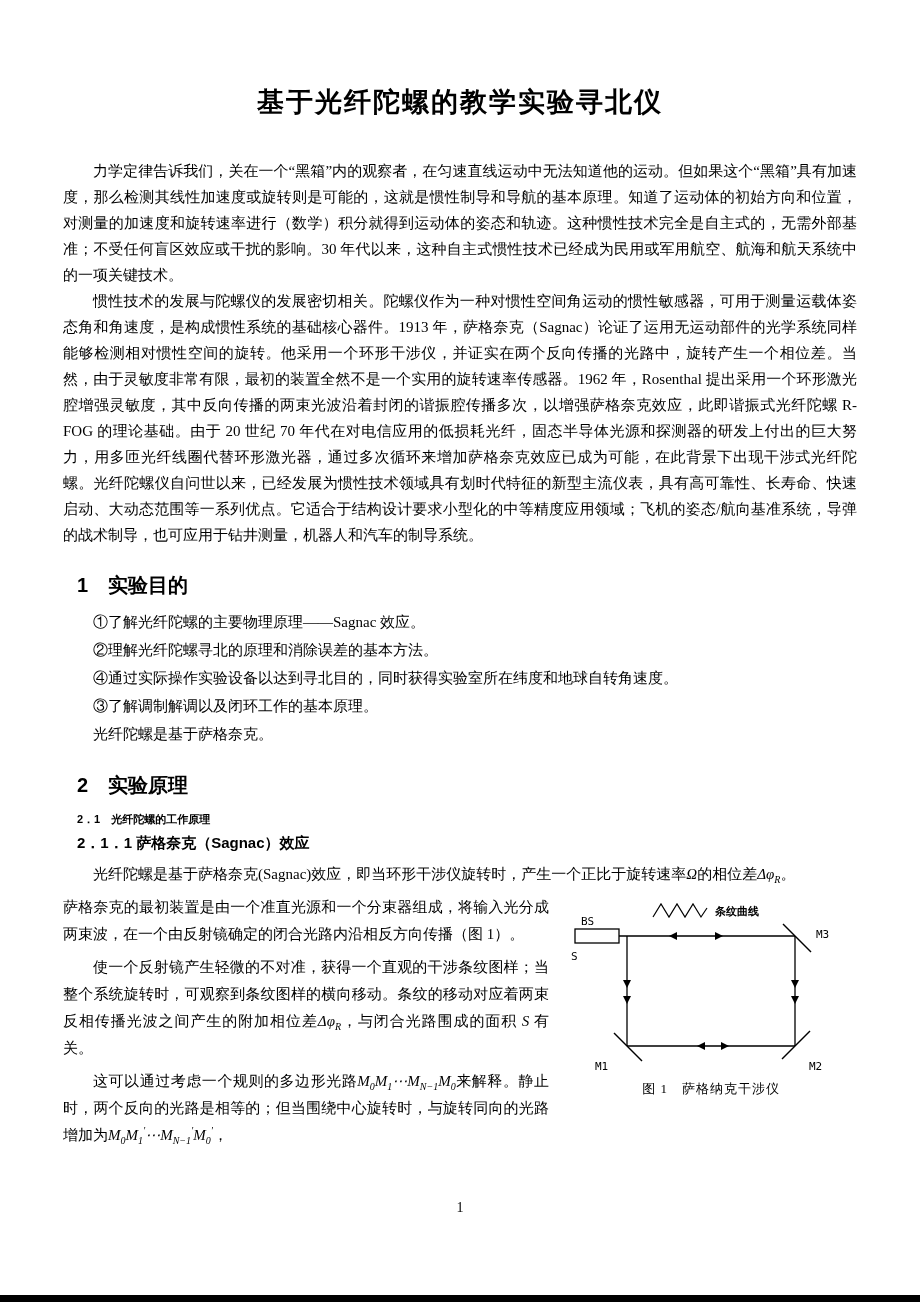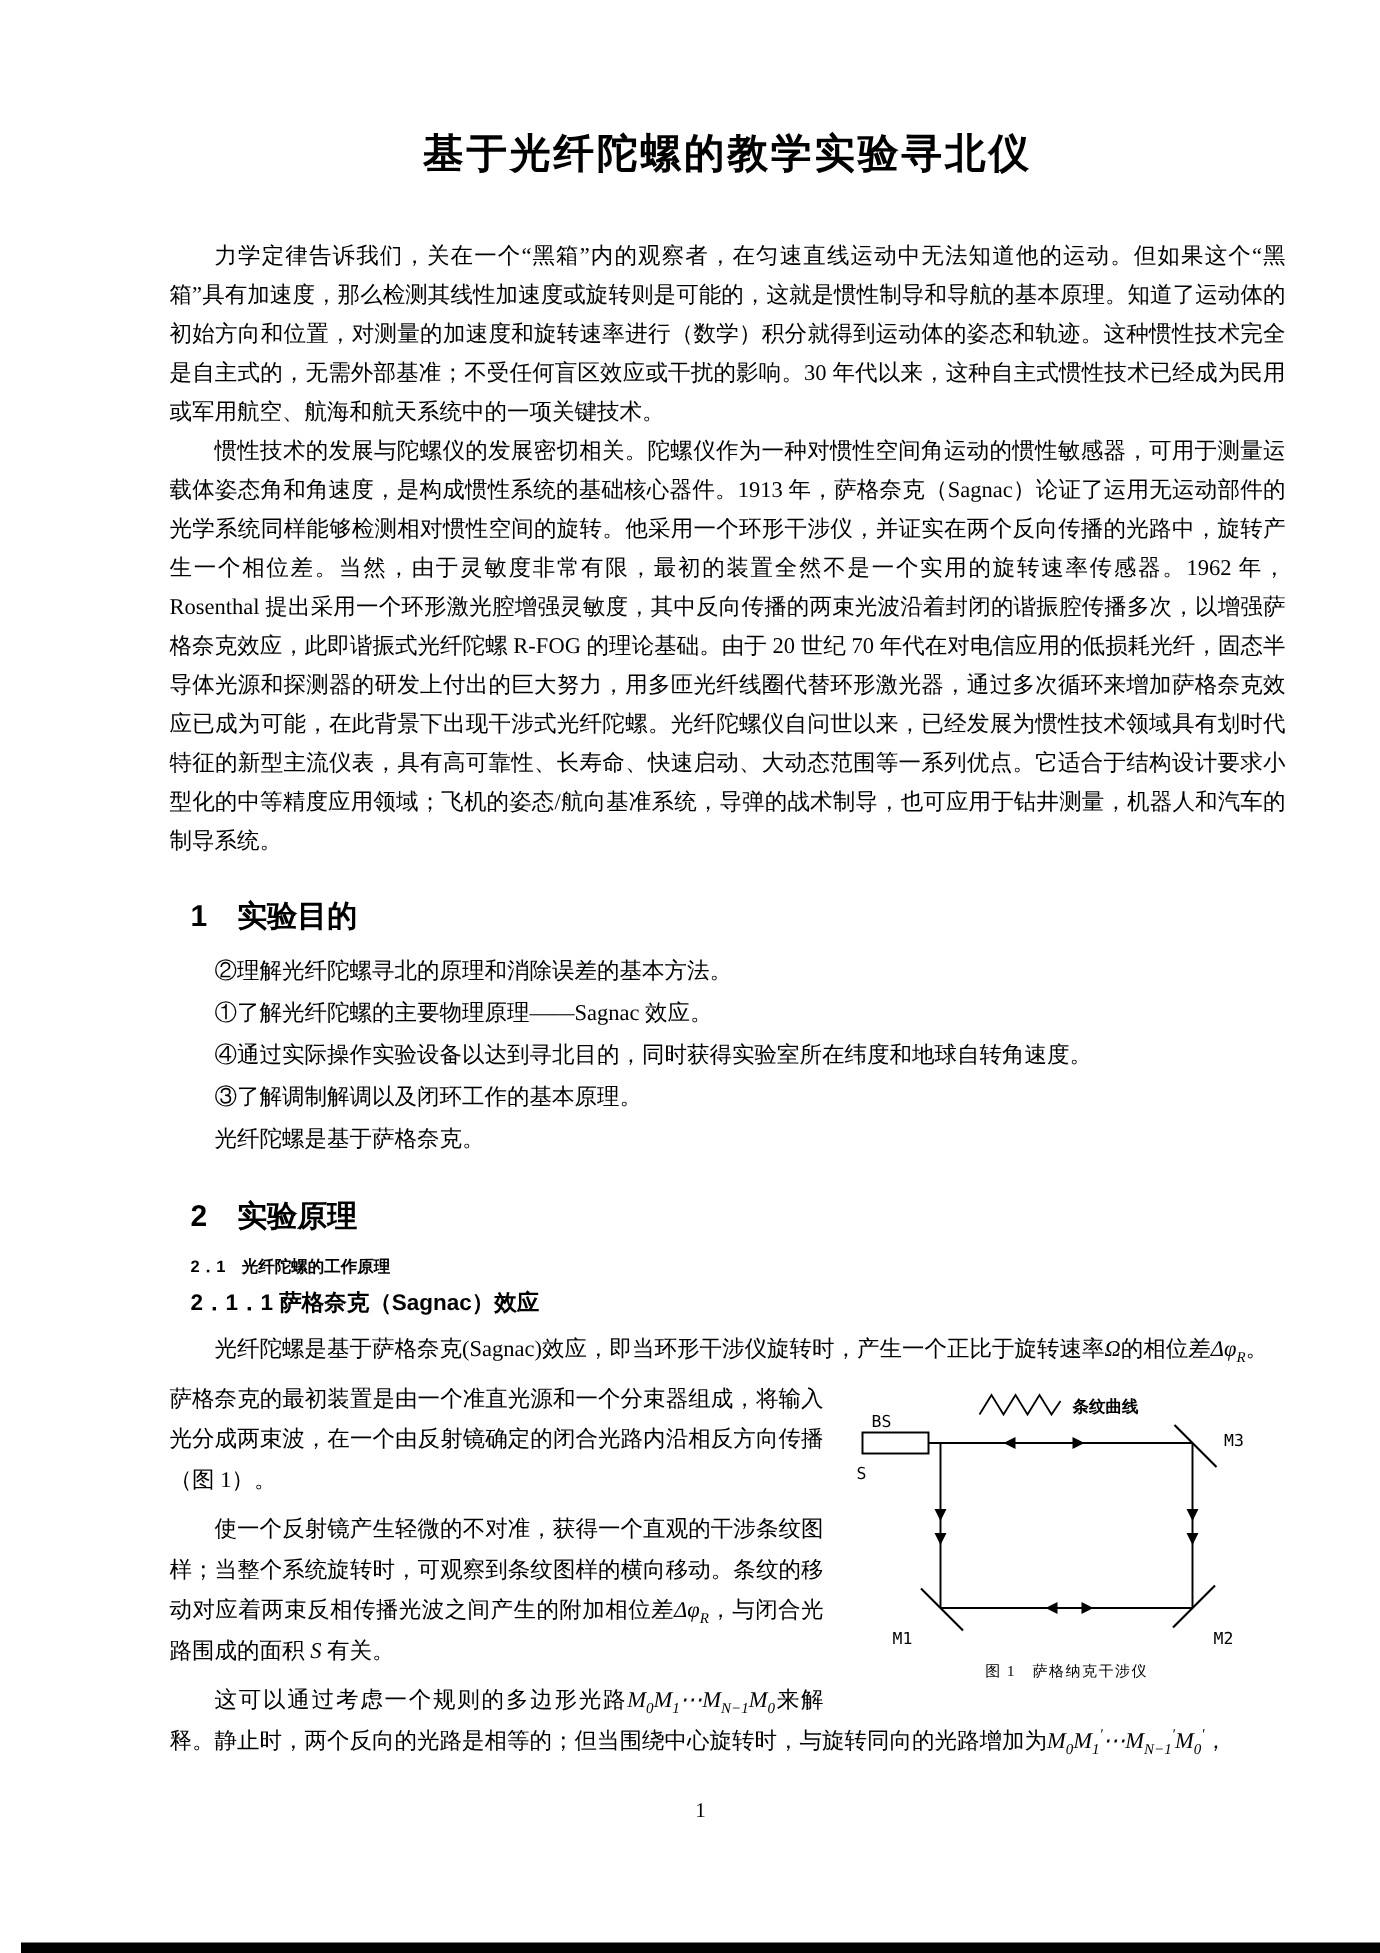--- a/index.html
+++ b/index.html
@@ -1,21 +1,21 @@
 <!DOCTYPE html>
 <html><head>
 <meta charset="utf-8">
 <style>
   * { margin:0; padding:0; box-sizing:border-box; }
   html,body { background:#ffffff; }
   body {
     width:920px; height:1302px; position:relative; overflow:hidden;
     font-family:"Liberation Serif","DejaVu Serif",serif; color:#000;
   }
-  .page { padding:84px 63px 0 99px; position:relative; height:100%;margin-left:14px; }
+  .page { padding:84px 63px 0 63px; position:relative; height:100%; }
   .doc-title {
     text-align:center; font-size:27px; font-weight:bold; letter-spacing:2px;
     font-family:"Liberation Serif","DejaVu Serif",serif;
   }
   .body-text { font-size:15px; line-height:26px; text-align:justify; }
   p.indent { text-indent:2em; }
   p.noindent { text-indent:0; }
   .intro { margin-top:38px; }
   .sec-heading {
     font-family:"Liberation Sans","DejaVu Sans",sans-serif;
@@ -31,21 +31,21 @@
     font-weight:bold; font-size:15px; line-height:22px; margin:2px 0 0 14px;
   }
   .obj-list p { line-height:28px; text-indent:2em; }
   .sagnac-intro { margin-top:6px; line-height:28px; }
   .wrap-region { margin-top:4px; }
   .wrap-region p { margin-top:6px; line-height:27px; }
   .figure-float {
     float:right; width:292px; margin:2px 0 6px 16px; text-align:center;
   }
   .figure-float svg { display:block; }
-  .figure-float figcaption { font-size:10px; margin-top:5px; letter-spacing:1px; }
+  .figure-float figcaption { font-size:13px; margin-top:5px; letter-spacing:1px; }
   .math { font-style:italic; font-family:"Liberation Serif","DejaVu Serif",serif; }
   sub.math-sub { font-size:10px; font-style:italic; line-height:1; }
   sup.math-sup { font-size:10px; font-style:italic; line-height:1; }
   .page-number {
     position:absolute; left:0; right:0; top:1200px; text-align:center;
     font-size:14px;
   }
   .bottom-edge {
     position:absolute; left:0; right:0; bottom:0; height:7px; background:#000;
   }
@@ -60,22 +60,22 @@
   <h1 class="doc-title">基于光纤陀螺的教学实验寻北仪</h1>
 
   <div class="body-text intro">
     <p class="indent">力学定律告诉我们，关在一个“黑箱”内的观察者，在匀速直线运动中无法知道他的运动。但如果这个“黑箱”具有加速度，那么检测其线性加速度或旋转则是可能的，这就是惯性制导和导航的基本原理。知道了运动体的初始方向和位置，对测量的加速度和旋转速率进行（数学）积分就得到运动体的姿态和轨迹。这种惯性技术完全是自主式的，无需外部基准；不受任何盲区效应或干扰的影响。30 年代以来，这种自主式惯性技术已经成为民用或军用航空、航海和航天系统中的一项关键技术。</p>
     <p class="indent">惯性技术的发展与陀螺仪的发展密切相关。陀螺仪作为一种对惯性空间角运动的惯性敏感器，可用于测量运载体姿态角和角速度，是构成惯性系统的基础核心器件。1913 年，萨格奈克（Sagnac）论证了运用无运动部件的光学系统同样能够检测相对惯性空间的旋转。他采用一个环形干涉仪，并证实在两个反向传播的光路中，旋转产生一个相位差。当然，由于灵敏度非常有限，最初的装置全然不是一个实用的旋转速率传感器。1962 年，Rosenthal 提出采用一个环形激光腔增强灵敏度，其中反向传播的两束光波沿着封闭的谐振腔传播多次，以增强萨格奈克效应，此即谐振式光纤陀螺 R-FOG 的理论基础。由于 20 世纪 70 年代在对电信应用的低损耗光纤，固态半导体光源和探测器的研发上付出的巨大努力，用多匝光纤线圈代替环形激光器，通过多次循环来增加萨格奈克效应已成为可能，在此背景下出现干涉式光纤陀螺。光纤陀螺仪自问世以来，已经发展为惯性技术领域具有划时代特征的新型主流仪表，具有高可靠性、长寿命、快速启动、大动态范围等一系列优点。它适合于结构设计要求小型化的中等精度应用领域；飞机的姿态/航向基准系统，导弹的战术制导，也可应用于钻井测量，机器人和汽车的制导系统。</p>
   </div>
 
   <h2 class="sec-heading">1　实验目的</h2>
 
   <div class="body-text obj-list">
+    <p>①了解光纤陀螺的主要物理原理——Sagnac 效应。</p>
     <p>②理解光纤陀螺寻北的原理和消除误差的基本方法。</p>
-    <p>①了解光纤陀螺的主要物理原理——Sagnac 效应。</p>
     <p>④通过实际操作实验设备以达到寻北目的，同时获得实验室所在纬度和地球自转角速度。</p>
     <p>③了解调制解调以及闭环工作的基本原理。</p>
     <p>光纤陀螺是基于萨格奈克。</p>
   </div>
 
   <h2 class="sec-heading">2　实验原理</h2>
   <h3 class="sub-heading1">2．1　光纤陀螺的工作原理</h3>
   <h4 class="sub-heading2">2．1．1 萨格奈克（Sagnac）效应</h4>
 
   <p class="body-text indent sagnac-intro"><span>光纤陀螺是基于萨格奈克(Sagnac)效应，即当环形干涉仪旋转时，产生一个正比于旋转速率</span><span class="math">Ω</span><span>的相位差</span><span class="math">Δφ</span><sub class="math-sub">R</sub><span>。</span></p>

